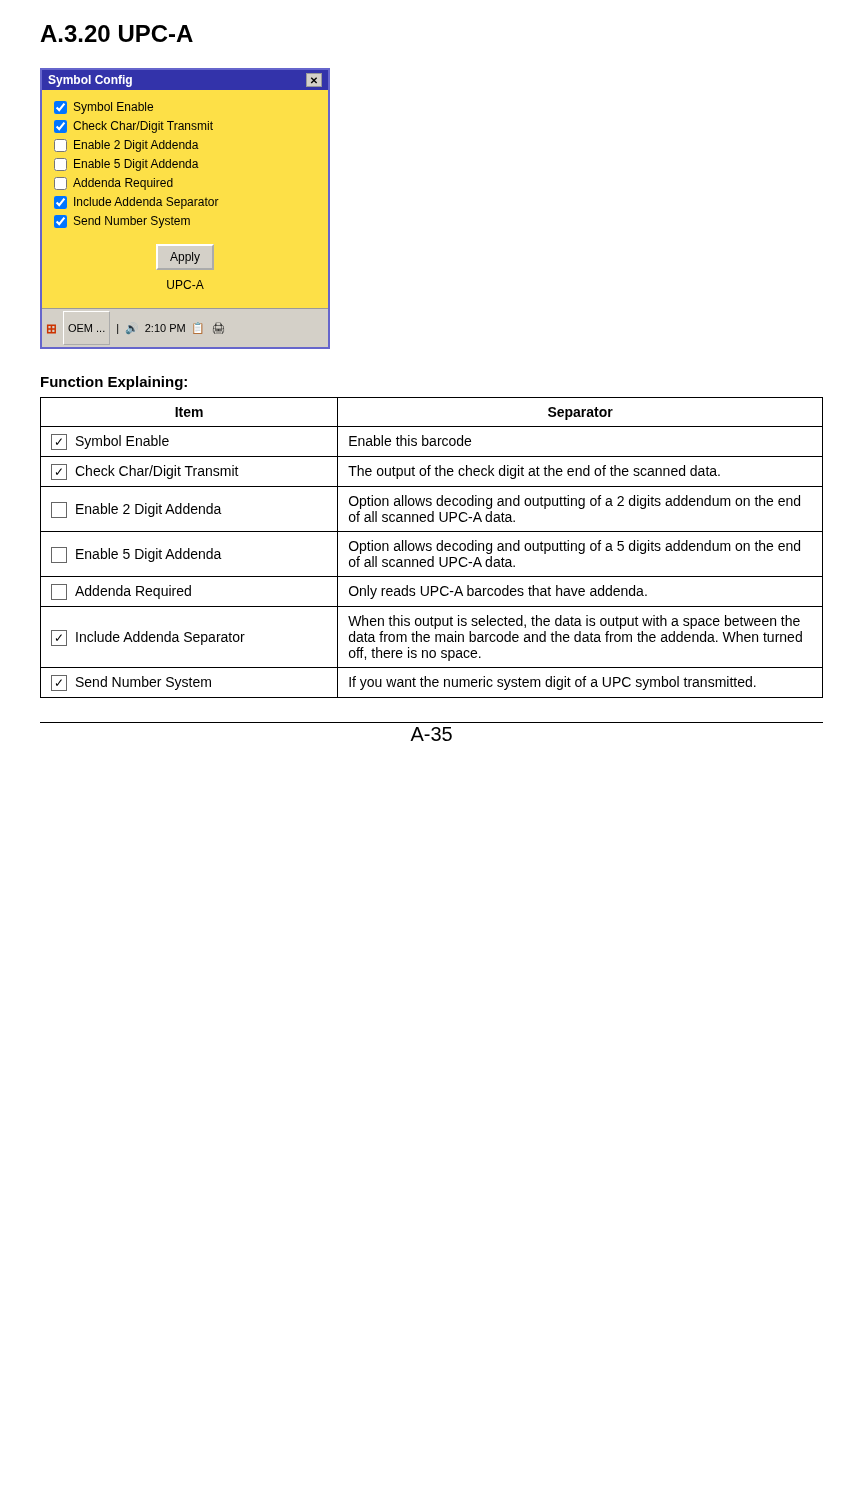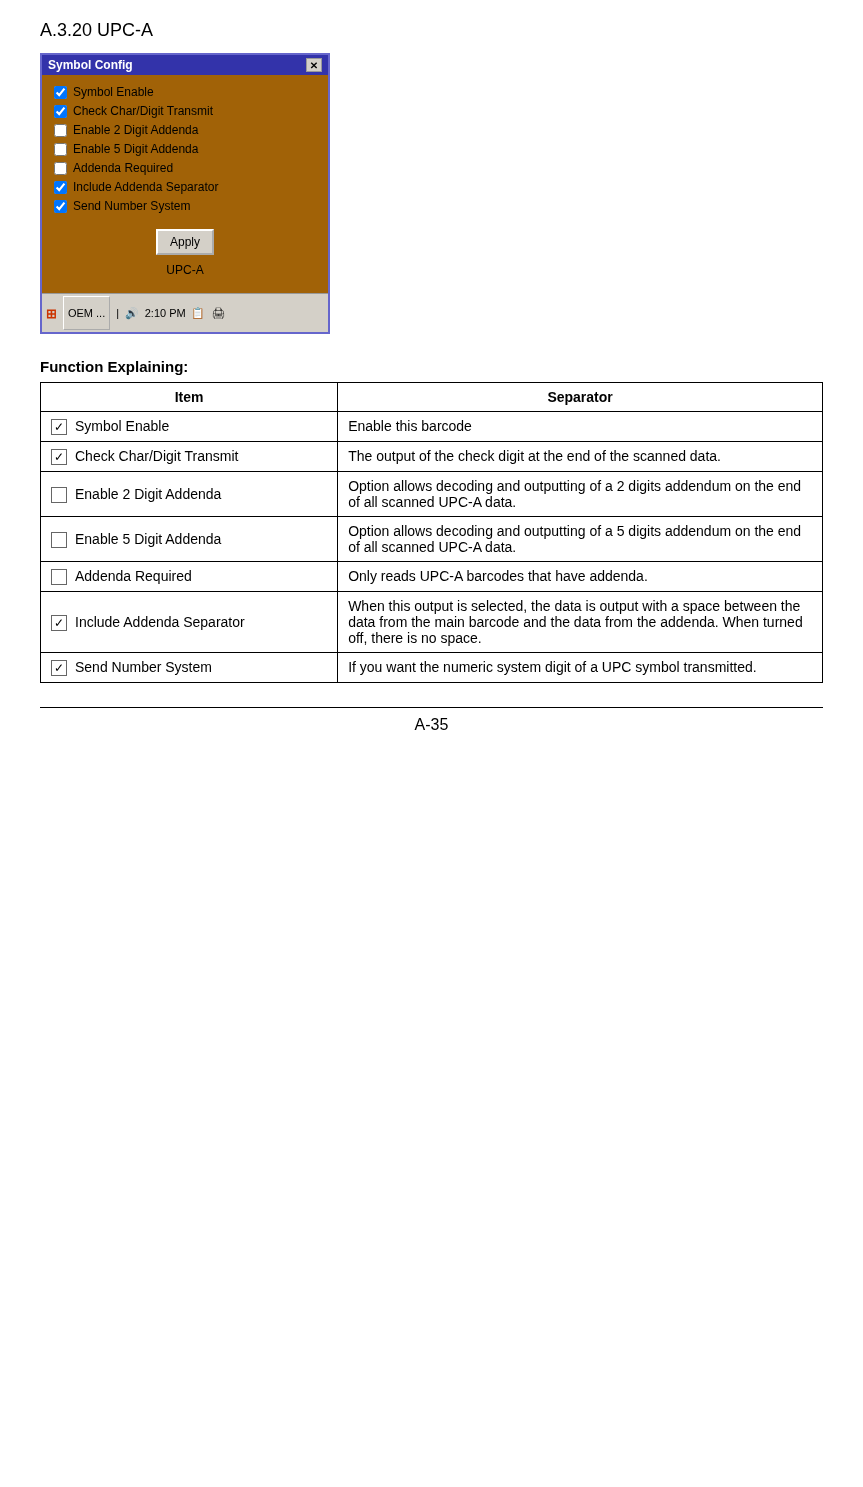--- a/index.html
+++ b/index.html
@@ -7,33 +7,33 @@
       font-family: Arial, sans-serif;
       font-size: 14px;
       background: #fff;
       color: #000;
       width: 863px;
       min-height: 1487px;
       padding: 20px 40px 40px 40px;
     }
 
     h1 {
-      font-size: 18px;
-      font-weight: normal;
-      margin-bottom: 12px;
+      font-size: 24px;
+      font-weight: bold;
+      margin-bottom: 20px;
     }
 
     .dialog-wrapper {
       margin-bottom: 24px;
     }
 
     .dialog-box {
       display: inline-block;
       border: 2px solid #6666cc;
-      background: #a16207;
+      background: #fde047;
       width: 290px;
     }
 
     .dialog-titlebar {
       background: #3333aa;
       color: #fff;
       font-size: 12px;
       font-weight: bold;
       padding: 3px 6px;
       display: flex;
@@ -174,24 +174,23 @@
     }
 
     .check-box.checked::after {
       content: '✓';
       color: #000;
       font-size: 12px;
     }
 
     .page-footer {
       text-align: center;
-      font-size: 16px;
+      font-size: 20px;
       margin-top: 20px;
       border-top: 1px solid #000;
-      padding-top: 8px;
     }
 
     .win-flag {
       color: #cc3300;
       font-weight: bold;
       font-size: 13px;
     }
   </style>
 </head>
 <body>

